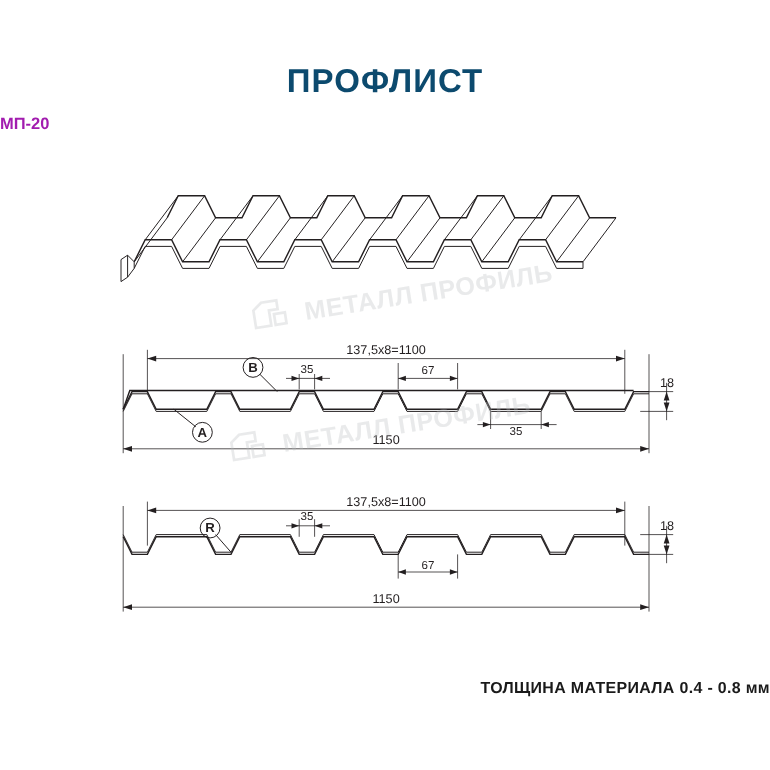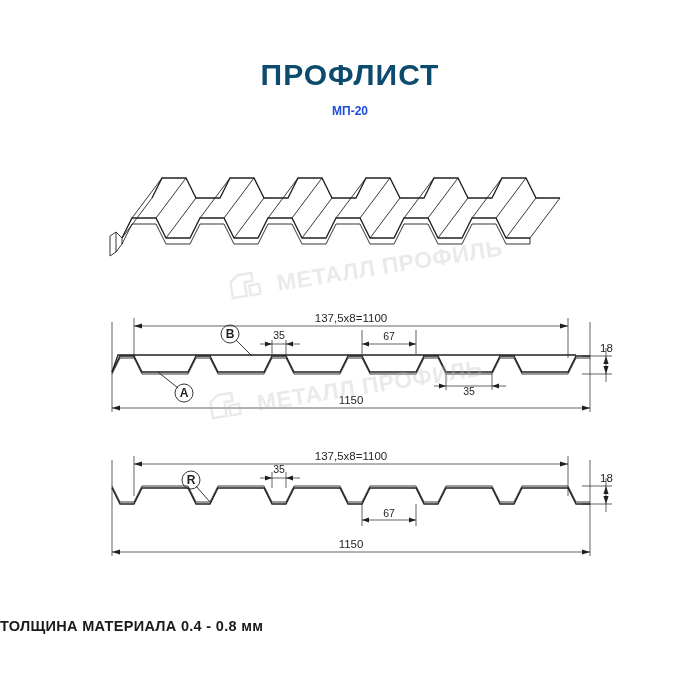--- a/index.html
+++ b/index.html
@@ -30,33 +30,33 @@
     font-size: 30px;
     font-weight: bold;
     letter-spacing: 1px;
     color: #0c4a6e;
   }
   .subtitle {
     position: absolute;
     left: 0;
     right: 0;
     top: 104px;
-    text-align: center;
-    font-size: 12px;
-    font-weight: bold;
-    color: #1d4ed8;
+    text-align: left;
+    font-size: 15px;
+    font-weight: bold;
+    color: #a21caf;
   }
 
   
   .footer-note {
     position: absolute;
     left: 0;
     right: 0;
     top: 618px;
-    text-align: left;
+    text-align: right;
     font-size: 14.5px;
     font-weight: bold;
     letter-spacing: 0.3px;
     color: #1a1a1a;
   }
 
   
   svg.draw {
     position: absolute;
     overflow: visible;

